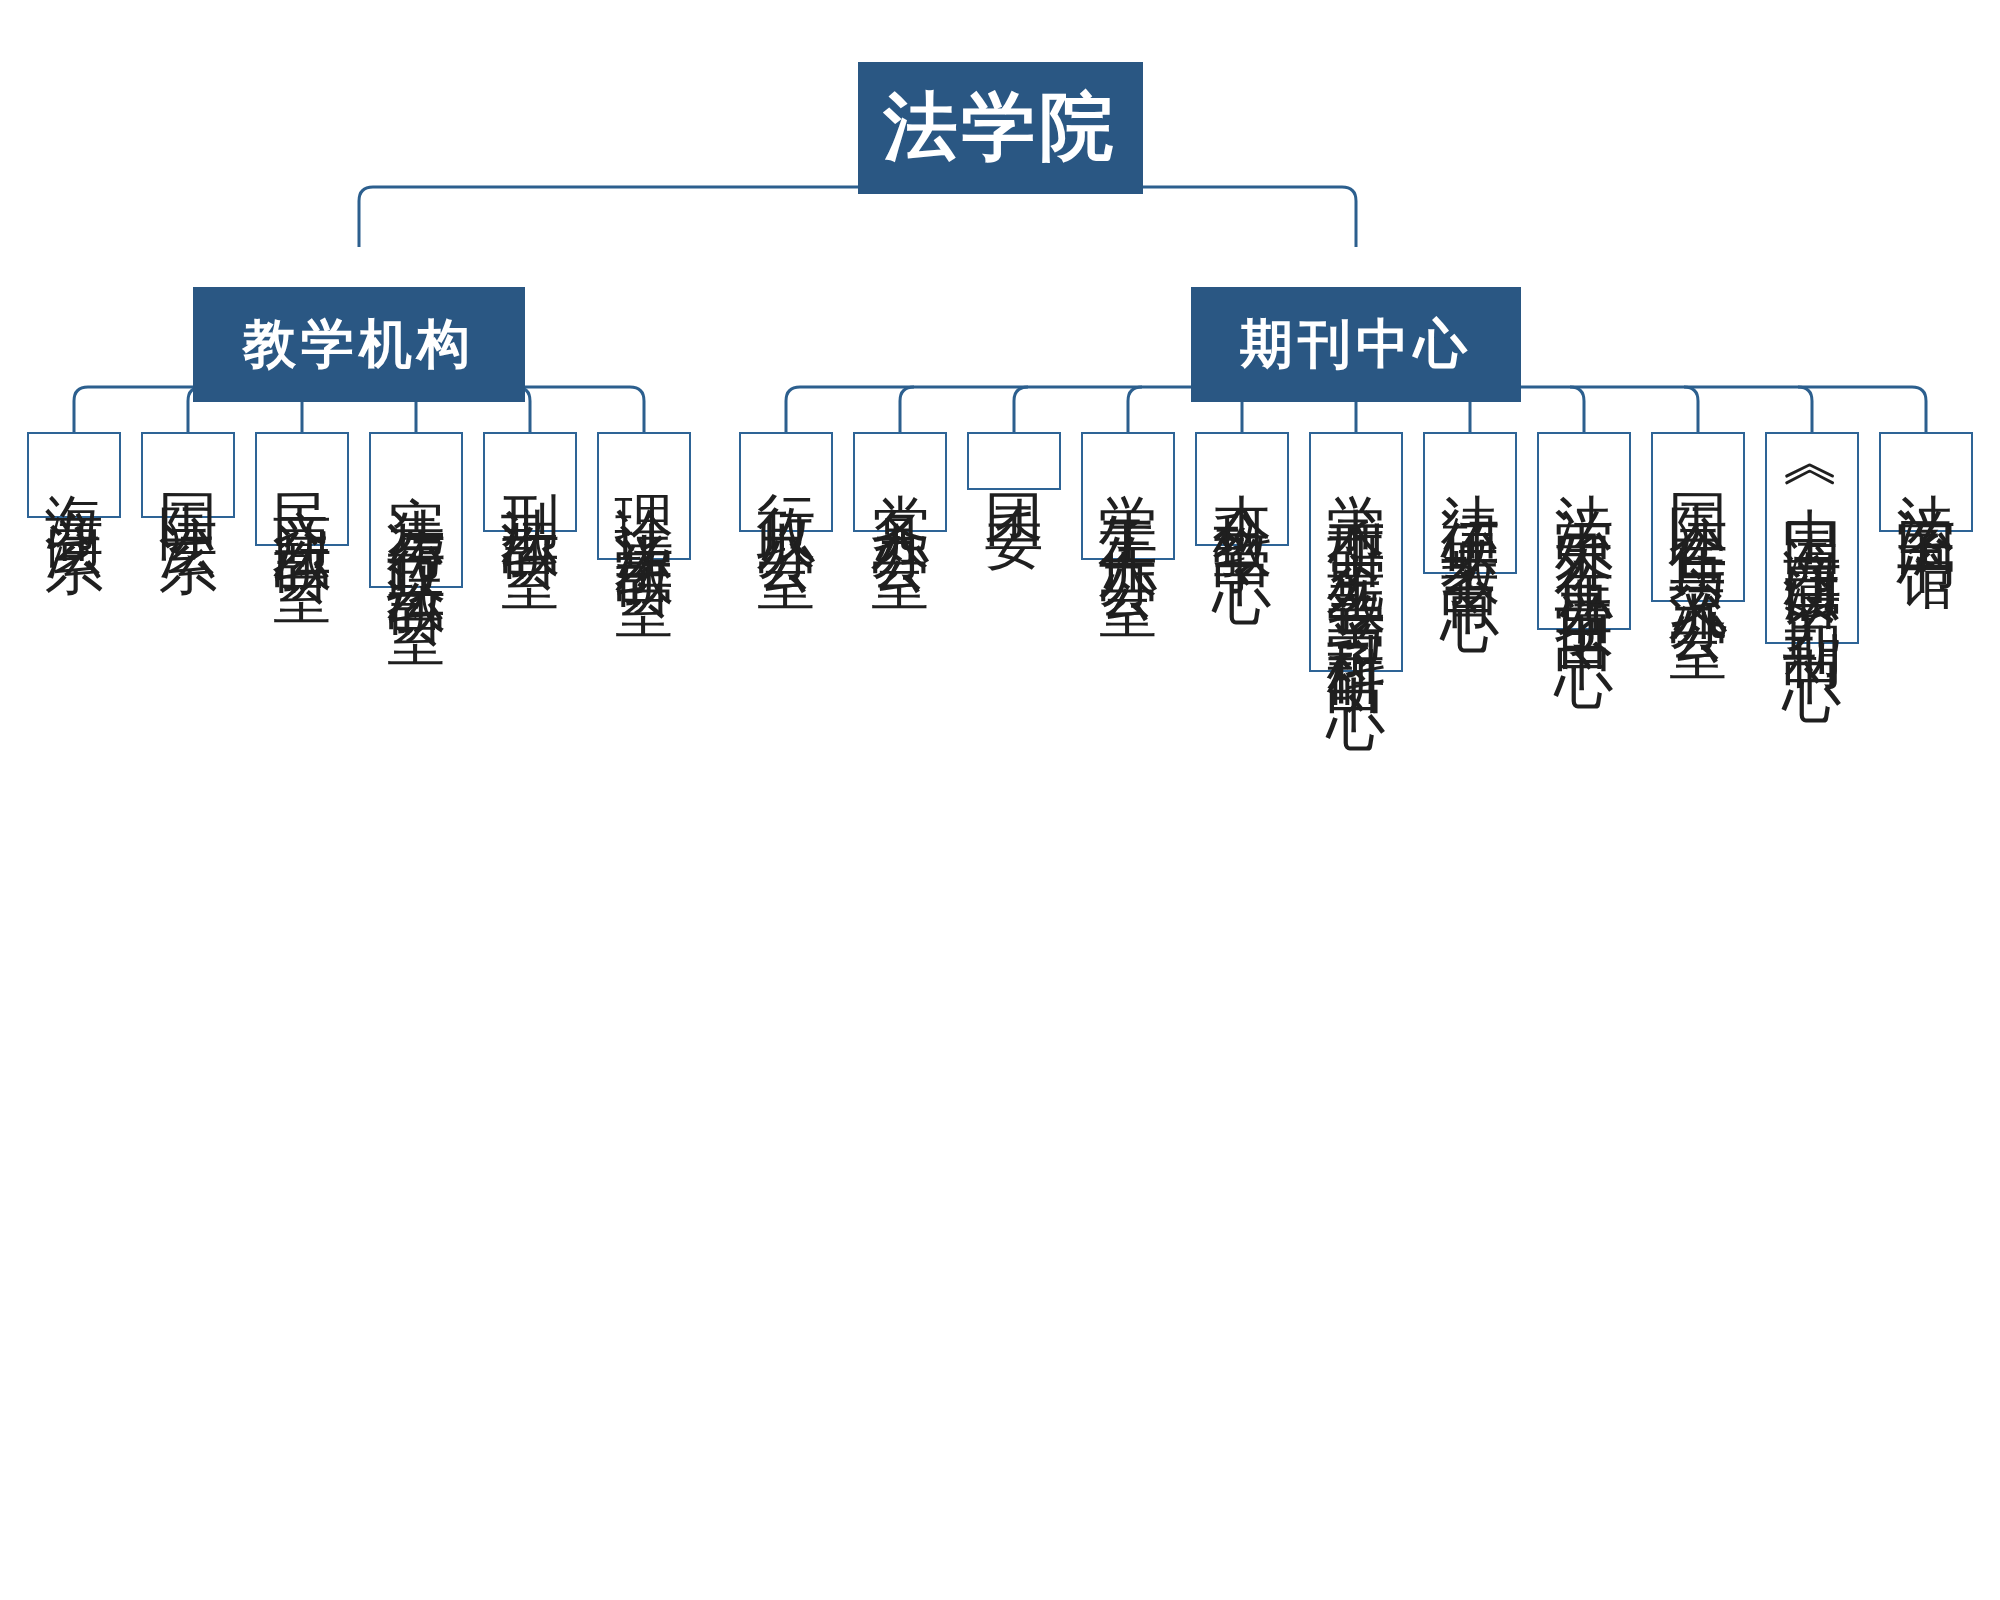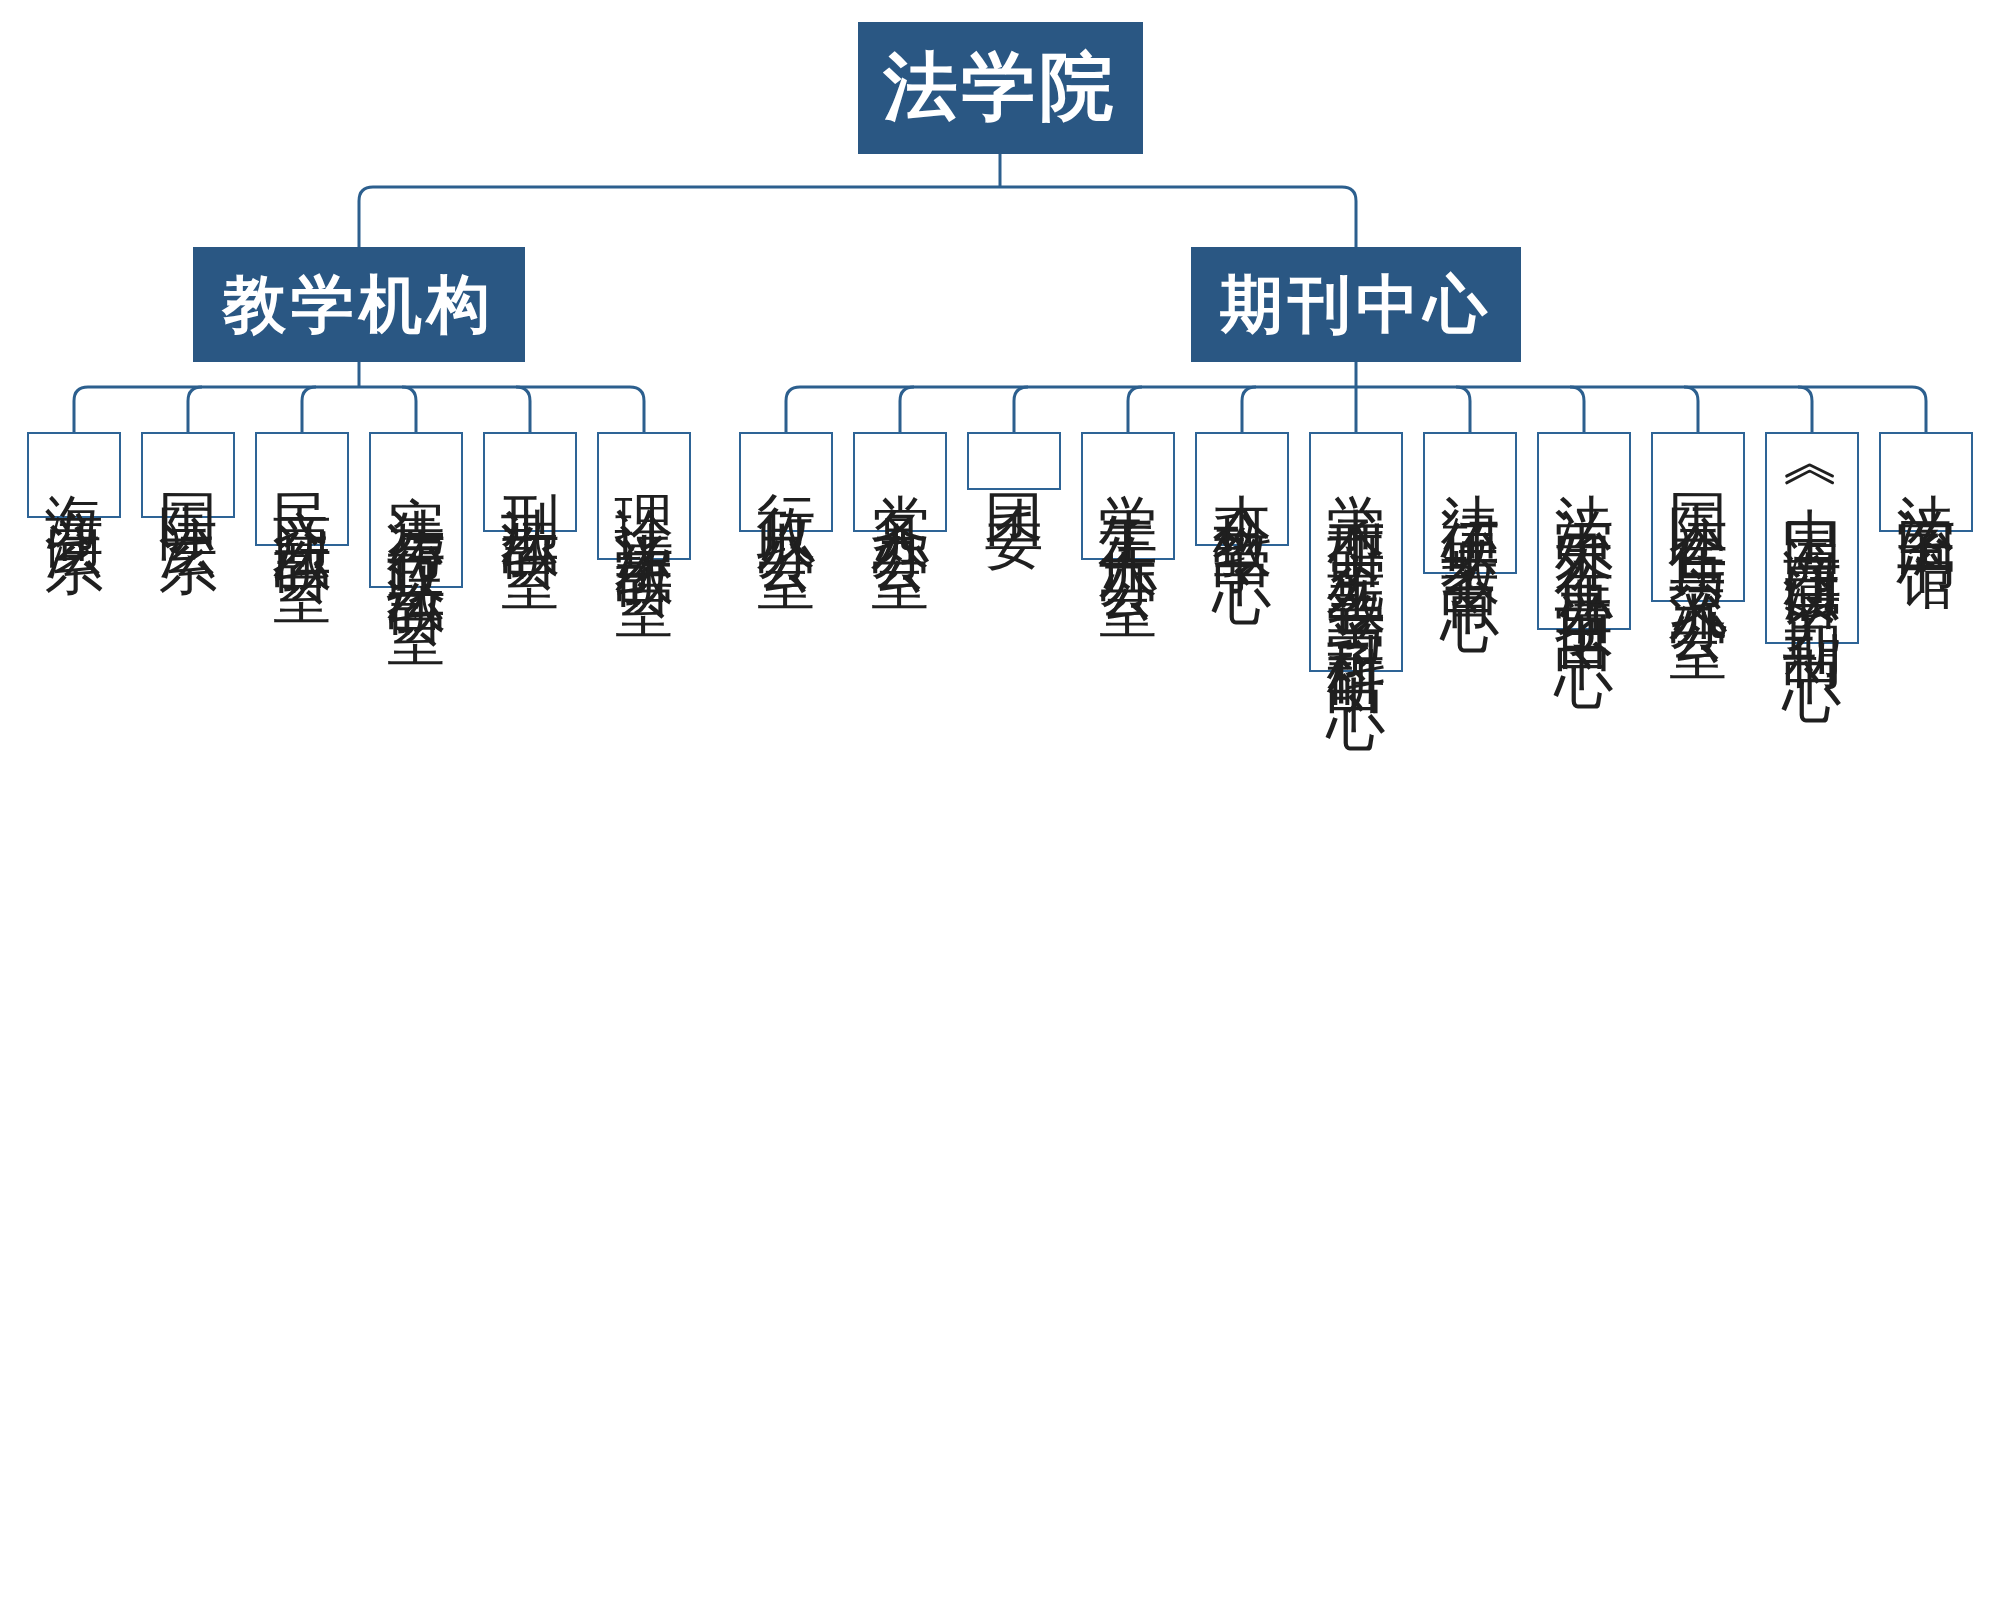--- a/index.html
+++ b/index.html
@@ -22,29 +22,30 @@
   .connector-layer path{fill:none;stroke:var(--line-color);stroke-width:3;}
 
   .toplevel{
     position:absolute;
     display:flex;align-items:center;justify-content:center;
     background:var(--node-fill);
     color:var(--node-text);
     box-sizing:border-box;
     text-align:center;
     white-space:nowrap;
+    margin-top:40px;
   }
   .root-node{
     left:858px;top:22px;width:285px;height:132px;
     font-family:"DejaVu Serif","Liberation Serif",serif;
     font-weight:700;font-size:74px;letter-spacing:4px;
   }
   .branch-node{
     top:247px;height:115px;
-    font-weight:700;font-size:63px;letter-spacing:5px;
+    font-weight:700;font-size:53px;letter-spacing:5px;
   }
   .branch-teaching{left:193px;width:332px;}
   .branch-management{left:1191px;width:330px;}
 
   .vnode{
     position:absolute;
     top:432px;
     width:94px;
     box-sizing:border-box;
     background:#ffffff;

